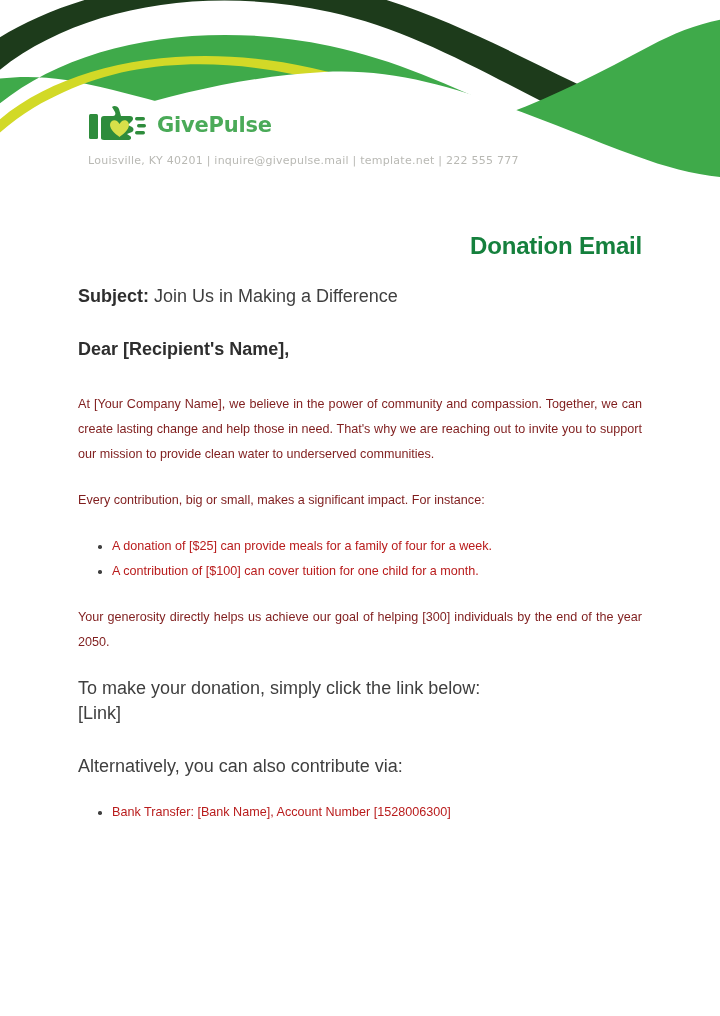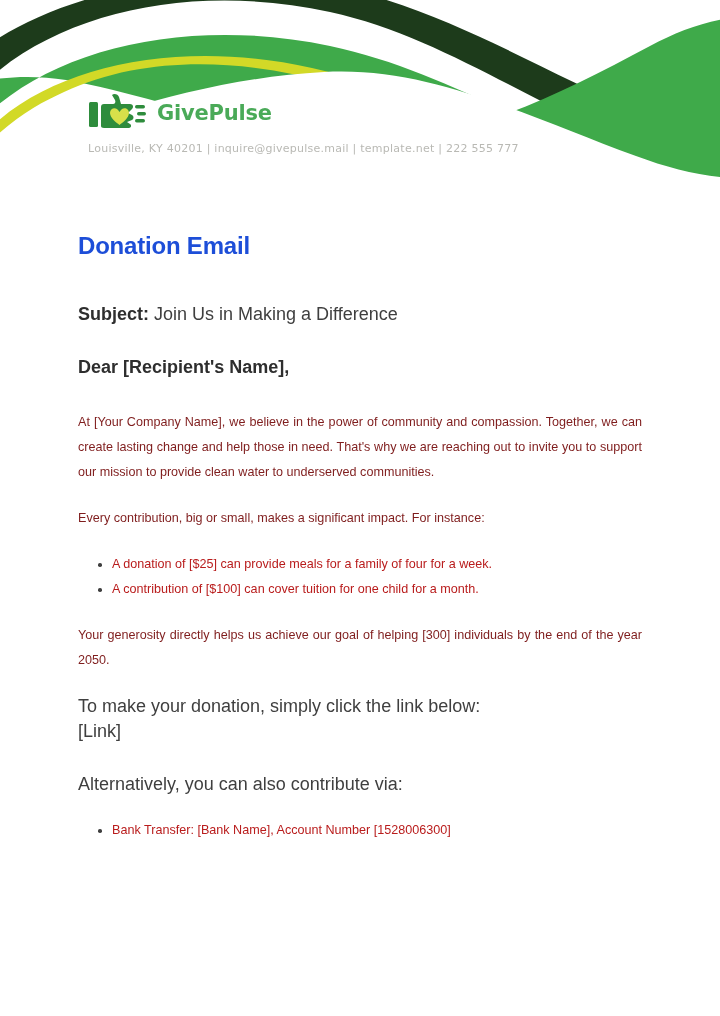--- a/index.html
+++ b/index.html
@@ -26,21 +26,21 @@
   }
   .header-band svg {
     display: block;
     width: 720px;
     height: 180px;
   }
 
   
   .letterhead {
     position: absolute;
-    top: 92px;
+    top: 104px;
     left: 88px;
     width: 560px;
   }
   .logo-row {
     display: flex;
     align-items: center;
     gap: 7px;
     height: 42px;
   }
   .logo-mark {
@@ -69,23 +69,23 @@
   
   .doc {
     position: absolute;
     top: 232px;
     left: 78px;
     width: 564px;
   }
   .doc-title {
     font-size: 24px;
     font-weight: bold;
-    color: #1d4ed8;
-    text-align: left;
-    margin: 0 0 42px 0;
+    color: #15803d;
+    text-align: right;
+    margin: 0 0 24px 0;
     letter-spacing: -0.2px;
   }
   .line {
     font-size: 18px;
     line-height: 25px;
     color: #3f3f3f;
     margin: 0;
   }
   .para {
     font-size: 12.6px;

